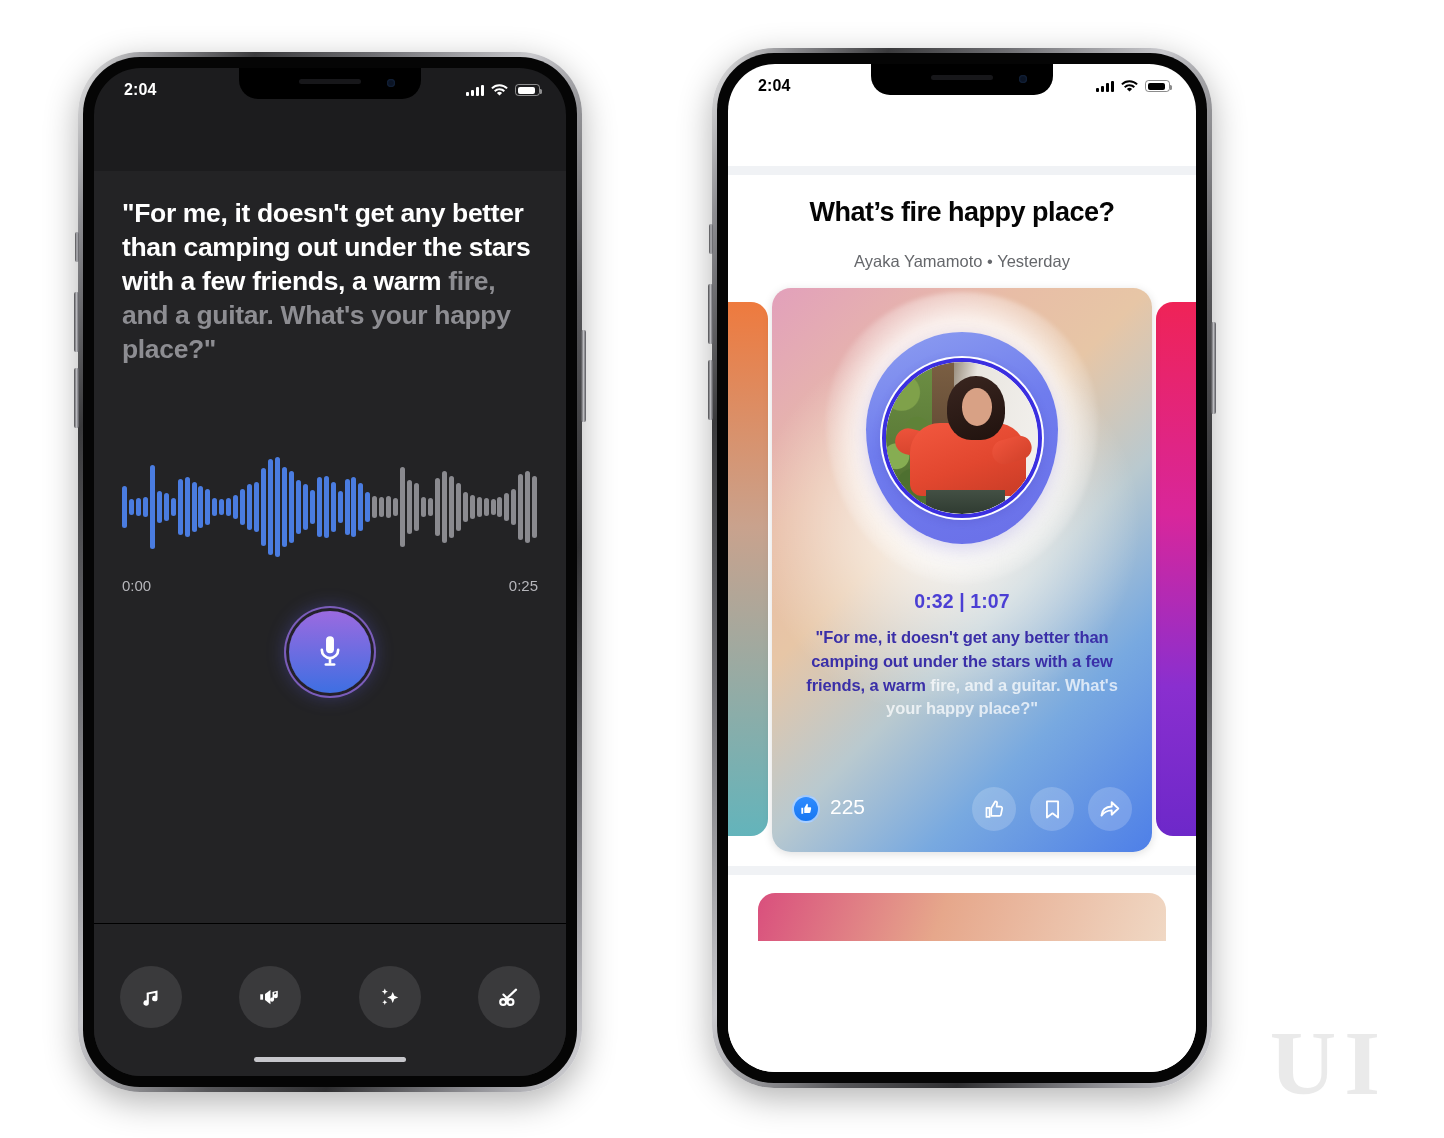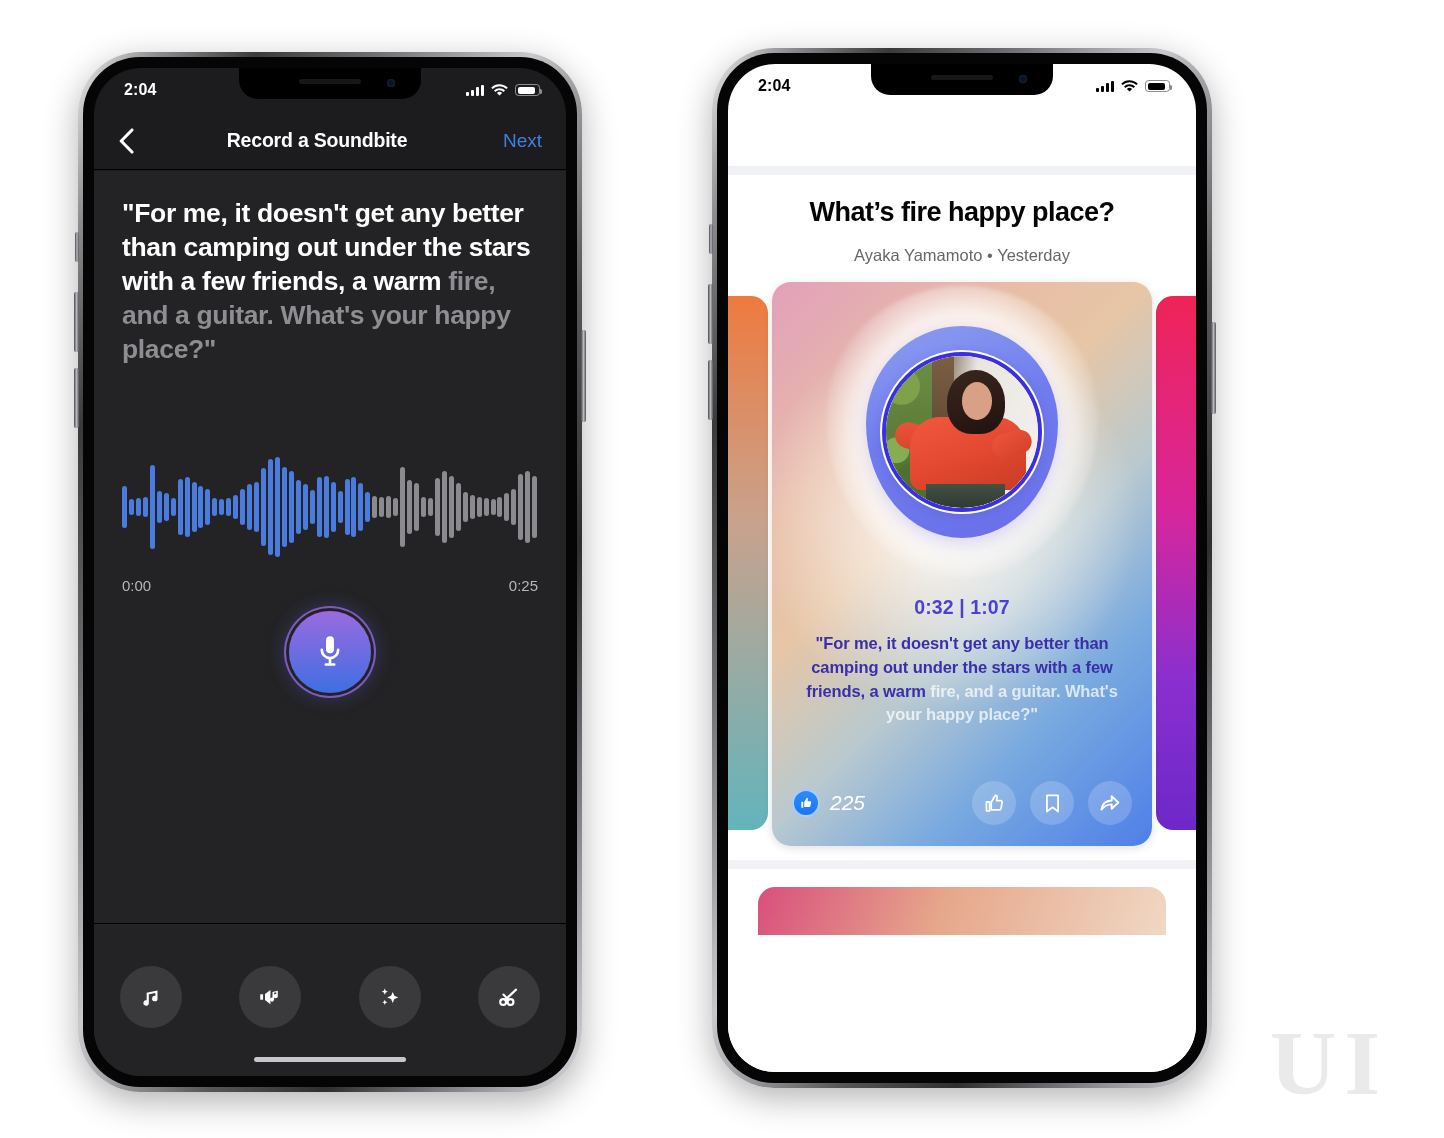--- a/index.html
+++ b/index.html
@@ -176,21 +176,21 @@
   }
   .dots { display:flex; gap:4.5px; cursor:pointer; }
   .dots i { width:5.5px; height:5.5px; border-radius:50%; background:#050505; display:block; }
   .divider-band { position:absolute; top:102px; left:0; right:0; height:9px; background:#f0f2f5; z-index:19; }
 
   .feed { position:absolute; top:111px; left:0; right:0; bottom:0; background:#fff; overflow:hidden; }
   .post-head { text-align:center; padding:22px 16px 0 16px; }
   .post-title {
     font-size:27px; font-weight:700; color:#050505; letter-spacing:-.5px;
   }
-  .post-meta { font-size:16.5px; color:#65676b; margin-top:18px; }
+  .post-meta { font-size:16.5px; color:#65676b; margin-top:24px; }
 
   .carousel { position:relative; margin-top:17px; height:564px; }
   .peek {
     position:absolute; top:14px; width:62px; height:534px;
     border-radius:17px;
   }
   .peek-left { left:-22px; background:linear-gradient(180deg,#ee7a3e 0%,#c9a28d 42%,#63b4bb 100%); }
   .peek-right { right:-22px; background:linear-gradient(180deg,#ef2357 0%,#d8269b 40%,#8a2fcf 72%,#6d28c9 100%); }
 
   .card {
@@ -273,34 +273,34 @@
     border-radius:14px; transform:rotate(-16deg);
     background:linear-gradient(160deg,#ef543c,#d2412a);
   }
   .ph-pants {
     position:absolute; left:26%; bottom:0; width:52%; height:16%;
     background:linear-gradient(180deg,#435044,#2f3b31);
   }
 
   .card-time {
     text-align:center; font-size:19.5px; font-weight:700;
-    color:#4b3fd4; letter-spacing:.1px; margin-top:14px;
+    color:#4b3fd4; letter-spacing:.1px; margin-top:2px;
   }
   .card-quote {
     padding:13px 22px 0 22px; text-align:center;
     font-size:16.5px; font-weight:700; line-height:1.44; letter-spacing:-.1px;
   }
   .q-spoken { color:#3a2fa8; }
   .q-pending { color:rgba(255,255,255,.72); }
 
   .card-actions {
     position:absolute; left:0; right:0; bottom:0; height:86px;
     display:flex; align-items:center; padding:0 20px;
   }
-  .likebadge { display:flex; align-items:center; gap:10px;font-style:italic; }
+  .likebadge { display:flex; align-items:flex-start; gap:10px; }
   .like-circle {
     width:28px; height:28px; border-radius:50%;
     background:linear-gradient(180deg,#2e8bff,#1877f2);
     border:2px solid rgba(255,255,255,.6);
     display:flex; align-items:center; justify-content:center;
   }
   .like-count { color:#fff; font-size:21px; font-weight:400; }
   .act-group { margin-left:auto; display:flex; gap:14px; }
   .act {
     width:44px; height:44px; border-radius:50%;
@@ -350,29 +350,20 @@
             </div>
           <svg class="wifi" width="17" height="13" viewBox="0 0 17 13">
             <path d="M8.5 11.6 5.9 8.9a3.8 3.8 0 0 1 5.2 0zM8.5 6.2c-1.6 0-3 .6-4.1 1.7L3 6.5A7.6 7.6 0 0 1 8.5 4.2c2.2 0 4.1.85 5.5 2.3l-1.4 1.4a5.7 5.7 0 0 0-4.1-1.7zM8.5 2.2A9.6 9.6 0 0 0 1.6 5.1L.2 3.7A11.5 11.5 0 0 1 8.5.3c3.2 0 6.2 1.3 8.3 3.4l-1.4 1.4a9.6 9.6 0 0 0-6.9-2.9z"></path>
           </svg>
           <div class="batt">
               <div class="fill"></div>
             </div>
         </div>
       </div>
 
-      <div class="navbar-dark">
-        <div class="nav-back">
-          <svg width="16" height="26" viewBox="0 0 16 26">
-            <path d="M14 2 3.2 13 14 24" stroke="#fff" stroke-width="3.1" fill="none" stroke-linecap="round" stroke-linejoin="round"></path>
-          </svg>
-        </div>
-        <div class="nav-title">Record a Soundbite</div>
-        <div class="nav-next">Next</div>
-      </div>
 
       <div class="record-body">
         <div class="transcript">
           <span class="t-spoken">"For me, it doesn't get any better than camping out under the stars with a few friends, a warm </span><span class="t-pending">fire, and a guitar. What's your happy place?"</span>
         </div>
 
         <div class="wave-wrap">
           <div class="wave" id="waveform">
               <span style="height: 38%; background: rgb(74, 124, 224);"></span>
               <span style="height: 14%; background: rgb(74, 124, 224);"></span>

